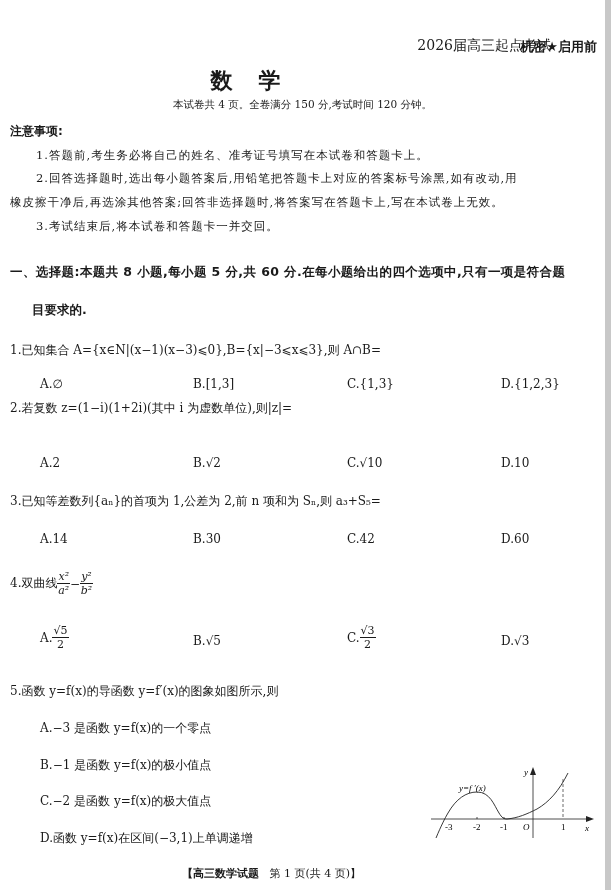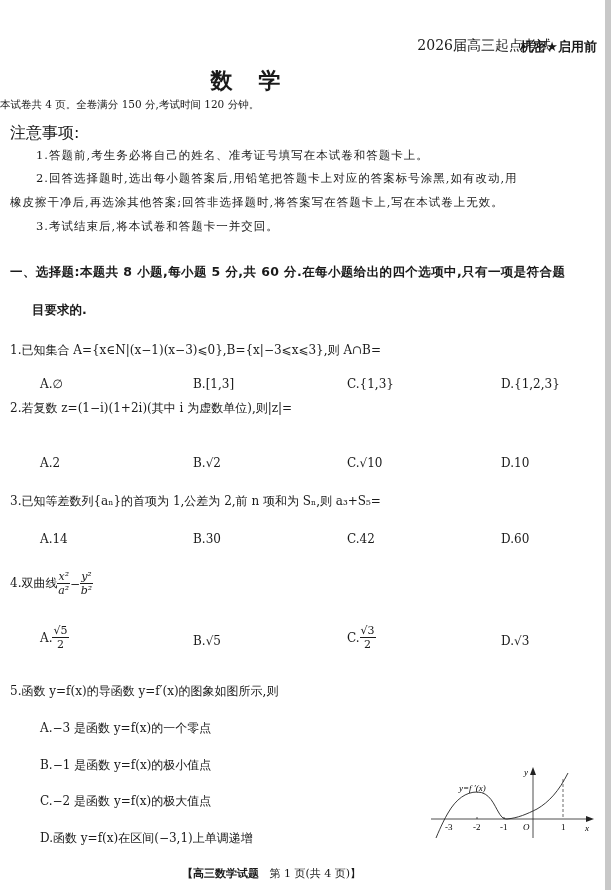--- a/index.html
+++ b/index.html
@@ -7,22 +7,22 @@
     width: 611px; height: 890px; position: relative; overflow: hidden;
     background: #ffffff; color: #1a1a1a;
     font-family: "DejaVu Serif", "Liberation Serif", serif;
   }
   .scrollbar { position: absolute; left: 605px; top: 0; width: 6px; height: 890px; background: #c8c8c8; }
   .abs { position: absolute; white-space: nowrap; }
   .sans { font-family: "DejaVu Sans", "Liberation Sans", sans-serif; }
   .conf { right: 14px; top: 8px; font-size: 13px; font-weight: bold; margin-top: 30px; }
   .title { left: 0; width: 551px; text-align: right; top: 37px; font-size: 14px; }
   .subject { left: 0; width: 491px; text-align: center; top: 66px; font-size: 22px; font-weight: bold; letter-spacing: 26px; text-indent: 26px; }
-  .intro { left: 0; width: 605px; top: 98px; font-size: 10.5px; }
-  .notes-h { left: 10px; top: 123px; font-size: 16px; font-weight: normal; }
+  .intro { left: 0; width: 605px; text-align: center; top: 98px; font-size: 10.5px; }
+  .notes-h { left: 10px; top: 123px; font-size: 12px; font-weight: bold; }
   .note { font-size: 11.5px; letter-spacing: 1px; }
   .section { left: 10px; top: 264px; font-size: 12.5px; font-weight: bold; letter-spacing: 0.4px; }
   .section2 { left: 32px; top: 302px; font-size: 12.5px; font-weight: bold; }
   .q { left: 10px; font-size: 12px; }
   .opt { font-size: 12px; }
   .frac { display: inline-flex; flex-direction: column; align-items: center; vertical-align: middle; font-size: 11px; line-height: 13px; }
   .frac .num { border-bottom: 1px solid #1a1a1a; padding: 0 1px; }
   .ital { font-style: italic; }
   .footer { left: 0; width: 543px; text-align: center; top: 866px; font-size: 11px; }
   .footer b { font-family: "DejaVu Sans", "Liberation Sans", sans-serif; }

